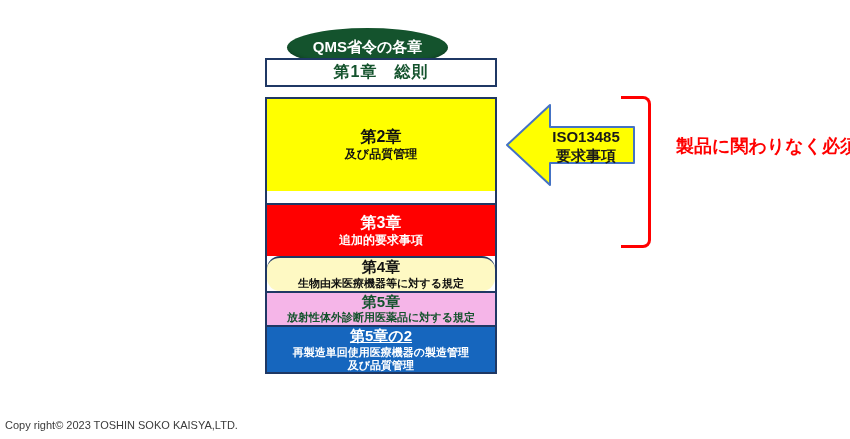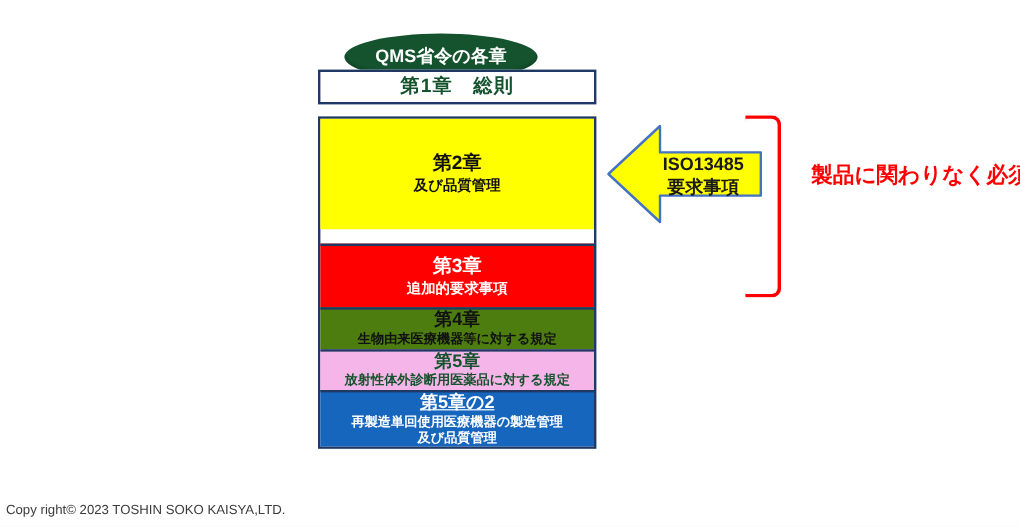--- a/index.html
+++ b/index.html
@@ -30,21 +30,21 @@
   .sec{
     box-sizing:border-box;display:flex;flex-direction:column;
     align-items:center;justify-content:center;line-height:1.25;
   }
   .sec + .sec{border-top:2px solid #1f3864;}
   .sec .t{font-size:16px;font-weight:600;}
   .sec .s{font-size:12px;font-weight:600;}
   .sec .s2{font-size:11px;font-weight:600;line-height:1.2;}
   .sec-ch2{height:97px;background:#ffff00;color:#111111;}
   .sec-ch3{height:57px;background:#ff0000;color:#ffffff;margin-top:12px;}
-  .sec-ch4{height:35px;background:#4d7c0f;color:#111111;}
+  .sec-ch4{height:35px;background:#fef9c3;color:#111111;border-radius:13px;}
   .sec-ch4 .t,.sec-ch5 .t{font-size:15px;}
   .sec-ch4 .s,.sec-ch5 .s{font-size:11px;}
   .sec-ch5{height:34px;background:#f5b5e8;color:#14532d;}
   .sec-ch52{height:48px;background:#1666be;color:#ffffff;}
   .sec-ch52 .t{font-size:15px;text-decoration:underline;}
   .arrow-wrap{position:absolute;left:504px;top:100px;width:134px;height:90px;}
   .arrow-wrap text{
     font-family:"Liberation Sans","DejaVu Sans",sans-serif;
     font-size:15px;font-weight:600;fill:#1a1a1a;
   }

